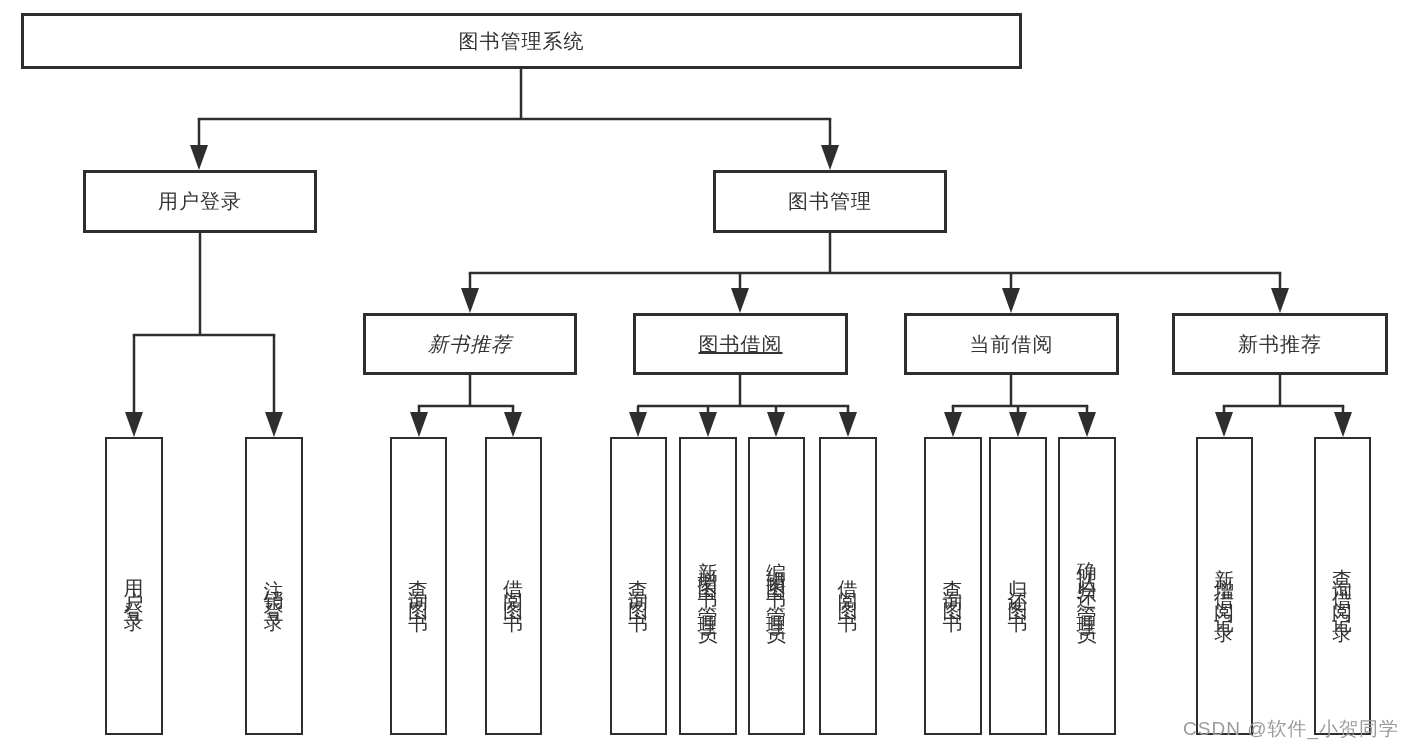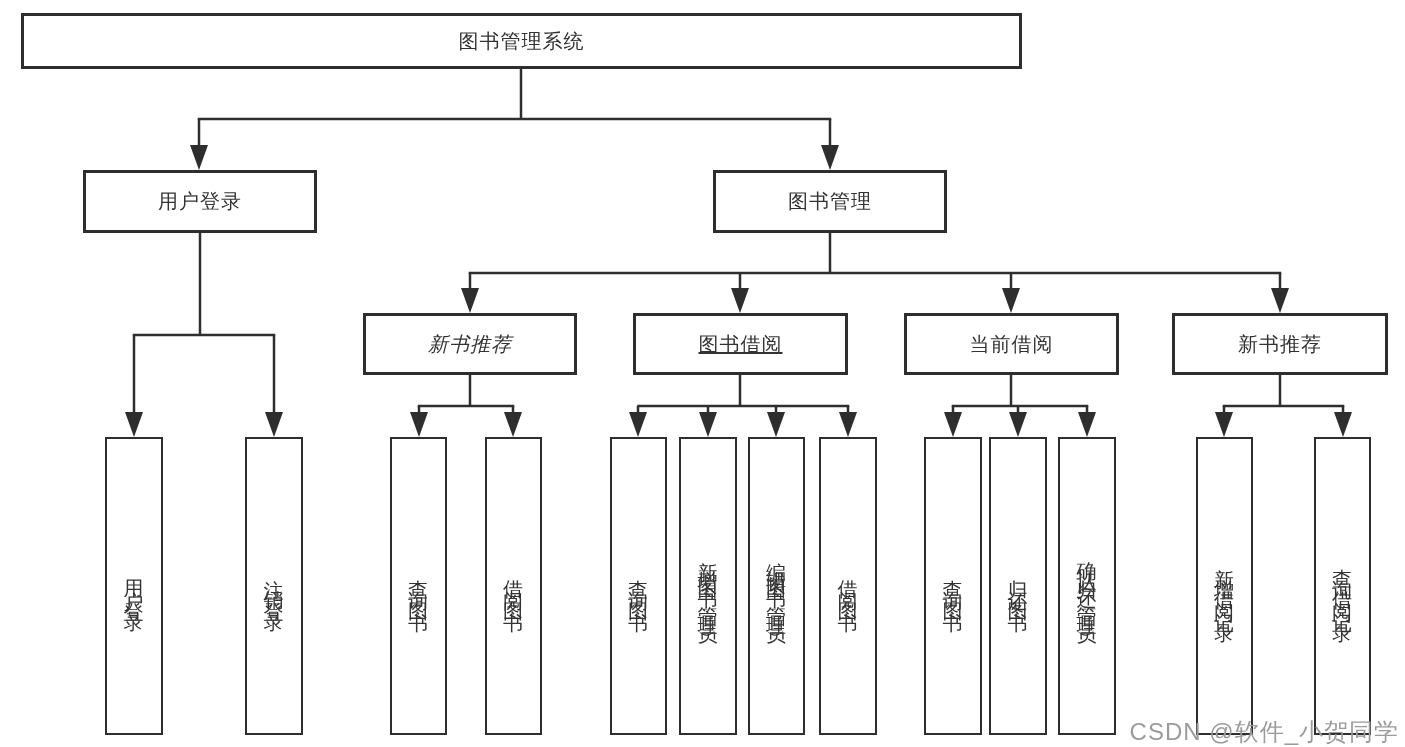--- a/index.html
+++ b/index.html
@@ -31,21 +31,21 @@
     writing-mode:vertical-rl;
     text-orientation:mixed;
     font-size:20px;color:#333333;
     letter-spacing:11px;line-height:1;
     white-space:nowrap;
   }
   .leaf.long .vtext{letter-spacing:9px;}
   #watermark{
     position:absolute;z-index:3;
     right:6px;top:716px;
-    font-size:24px;color:#9b9b9b;
+    font-size:19px;color:#9b9b9b;
     letter-spacing:1px;
   }
 </style>
 </head>
 <body>
 
 <div id="canvas">
 
   <svg id="connectors" viewBox="0 0 1405 747" xmlns="http://www.w3.org/2000/svg">
     <g stroke="#2e2e2e" stroke-width="2.5" fill="none">

